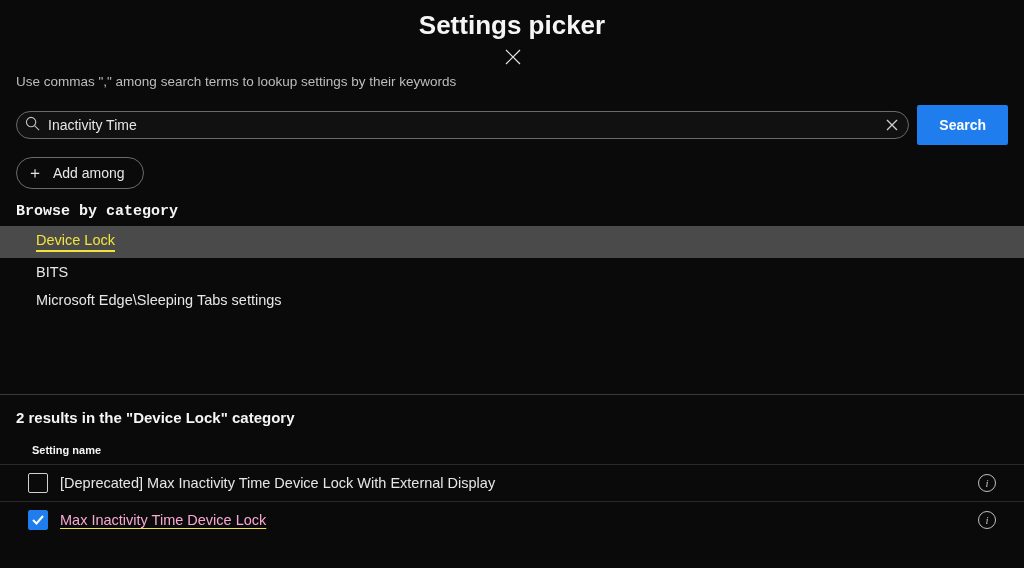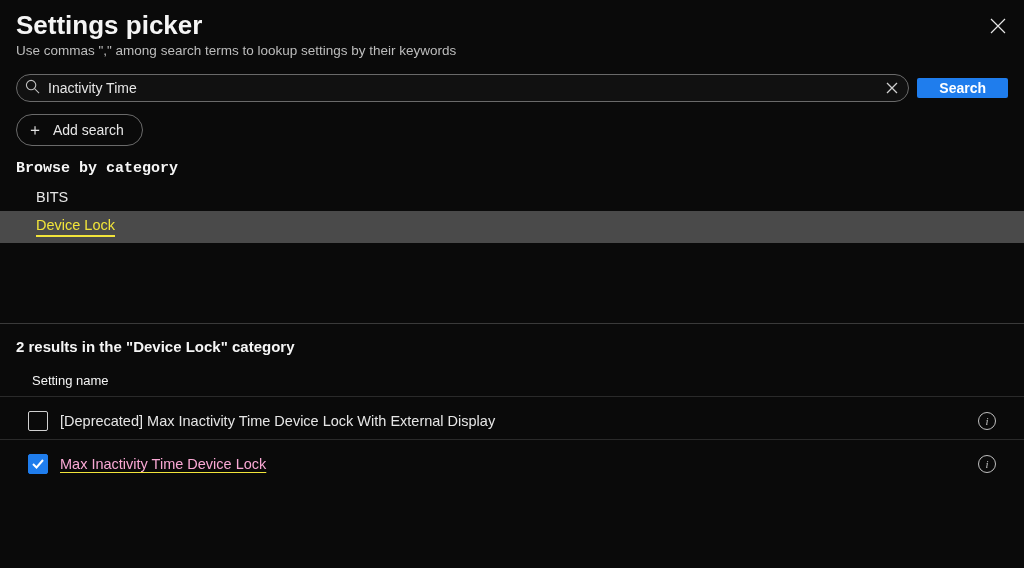--- a/index.html
+++ b/index.html
@@ -5,39 +5,39 @@
   * { box-sizing: border-box; margin: 0; padding: 0; }
   html, body {
     width: 1024px; height: 568px;
     background: #0a0a0a;
     color: #e6e6e6;
     font-family: "Segoe UI", -apple-system, sans-serif;
     font-size: 14px;
     overflow: hidden;
   }
   .panel { width: 100%; height: 100%; padding: 10px 16px 0 16px; position: relative; }
-  .header-row { display: flex; justify-content: space-between; align-items: center; }
+  .header-row { display: flex; justify-content: space-between; align-items: center; flex-direction: column; }
   .title { font-size: 26px; font-weight: 600; color: #f5f5f5; }
   .close-x { font-size: 18px; color: #e6e6e6; padding: 4px; cursor: pointer; line-height: 1; margin-top: 4px; margin-right: -2px;}
   .subtitle { font-size: 13.5px; color: #bdbdbd; margin-top: 2px; margin-bottom: 16px; }
   .search-row { display: flex; gap: 8px; align-items: center; margin-bottom: 12px; }
   .search-box {
     flex: 1; display: flex; align-items: center;
     border: 1px solid #6a6a6a; border-radius: 14px;
     height: 28px; padding: 0 8px; background: #111;
   }
   .search-box svg { flex-shrink: 0; }
   .search-input {
     flex: 1; background: transparent; border: none; outline: none;
     color: #e6e6e6; font-size: 14px; padding: 0 8px;
   }
   .clear-x { color: #d0d0d0; font-size: 15px; cursor: pointer; padding: 0 2px; }
   .btn-primary {
     background: #1f7ded; color: #fff; border: none;
-    height: 20px; padding: 0 22px; font-size: 14px; font-weight: 600;
+    height: 40px; padding: 0 22px; font-size: 14px; font-weight: 600;
     border-radius: 2px; cursor: pointer;
   }
   .add-filter {
     display: inline-flex; align-items: center; gap: 10px;
     height: 32px; padding: 0 18px 0 10px;
     border: 1px solid #6a6a6a; border-radius: 16px;
     color: #e6e6e6; font-size: 14px; cursor: pointer;
     margin-bottom: 14px; background: transparent;
   }
   .plus { font-size: 16px; line-height: 1; }
@@ -48,24 +48,24 @@
   }
   .cat-item.selected { background: #4a4a4a; }
   .cat-item.selected .cat-text { color: #f1e43a; border-bottom: 2px solid #f1e43a; padding-bottom: 1px; display: inline-block; line-height: 1.2; }
   .divider { border: none; border-top: 1px solid #3a3a3a; margin: 0 -16px; }
   .spacer { height: 80px; }
   .results-header {
     display: flex; justify-content: space-between; align-items: center;
     margin-top: 14px; margin-bottom: 10px;
   }
   .results-title { font-size: 15px; font-weight: 600; color: #f5f5f5; }
-  .col-header { font-size: 13px; font-weight: 400; color: #f5f5f5; padding: 8px 0 8px 16px; }
+  .col-header { font-size: 11px; font-weight: 700; color: #f5f5f5; padding: 8px 0 8px 16px; }
   .result-row {
     display: flex; align-items: center; gap: 12px;
-    padding: 14px 8px 8px 28px;
+    padding: 8px 8px 8px 28px;
     border-top: 1px solid #2a2a2a;
     margin: 0 -16px;
   }
   .checkbox {
     width: 20px; height: 20px; border: 1px solid #d0d0d0; border-radius: 2px;
     display: flex; align-items: center; justify-content: center;
     flex-shrink: 0; cursor: pointer; background: transparent;
   }
   .checkbox.checked { background: #1f7ded; border-color: #1f7ded; }
   .checkbox.checked svg { display: block; }
@@ -108,31 +108,34 @@
         <svg width="12" height="12" viewBox="0 0 12 12">
             <path d="M1 1 L11 11 M11 1 L1 11" stroke="#d0d0d0" stroke-width="1.3" fill="none"></path>
           </svg>
       </span>
     </div>
     <button class="btn-primary">Search</button>
   </div>
 
   <button class="add-filter">
     <span class="plus">＋</span>
-    <span>Add search</span>
+    <span>Add among</span>
   </button>
 
   <div class="browse-label">Browse by category</div>
 
   <div class="cat-list">
+    <div class="cat-item selected">
+      <span class="cat-text">Device Lock</span>
+    </div>
     <div class="cat-item">
       <span class="cat-text">BITS</span>
     </div>
-    <div class="cat-item selected">
-      <span class="cat-text">Device Lock</span>
+    <div class="cat-item">
+      <span class="cat-text">Microsoft Edge\Sleeping Tabs settings</span>
     </div>
   </div>
 
   <div class="spacer"></div>
   <hr class="divider">
 
   <div class="results-header">
     <div class="results-title">2 results in the "Device Lock" category</div>
   </div>
 

